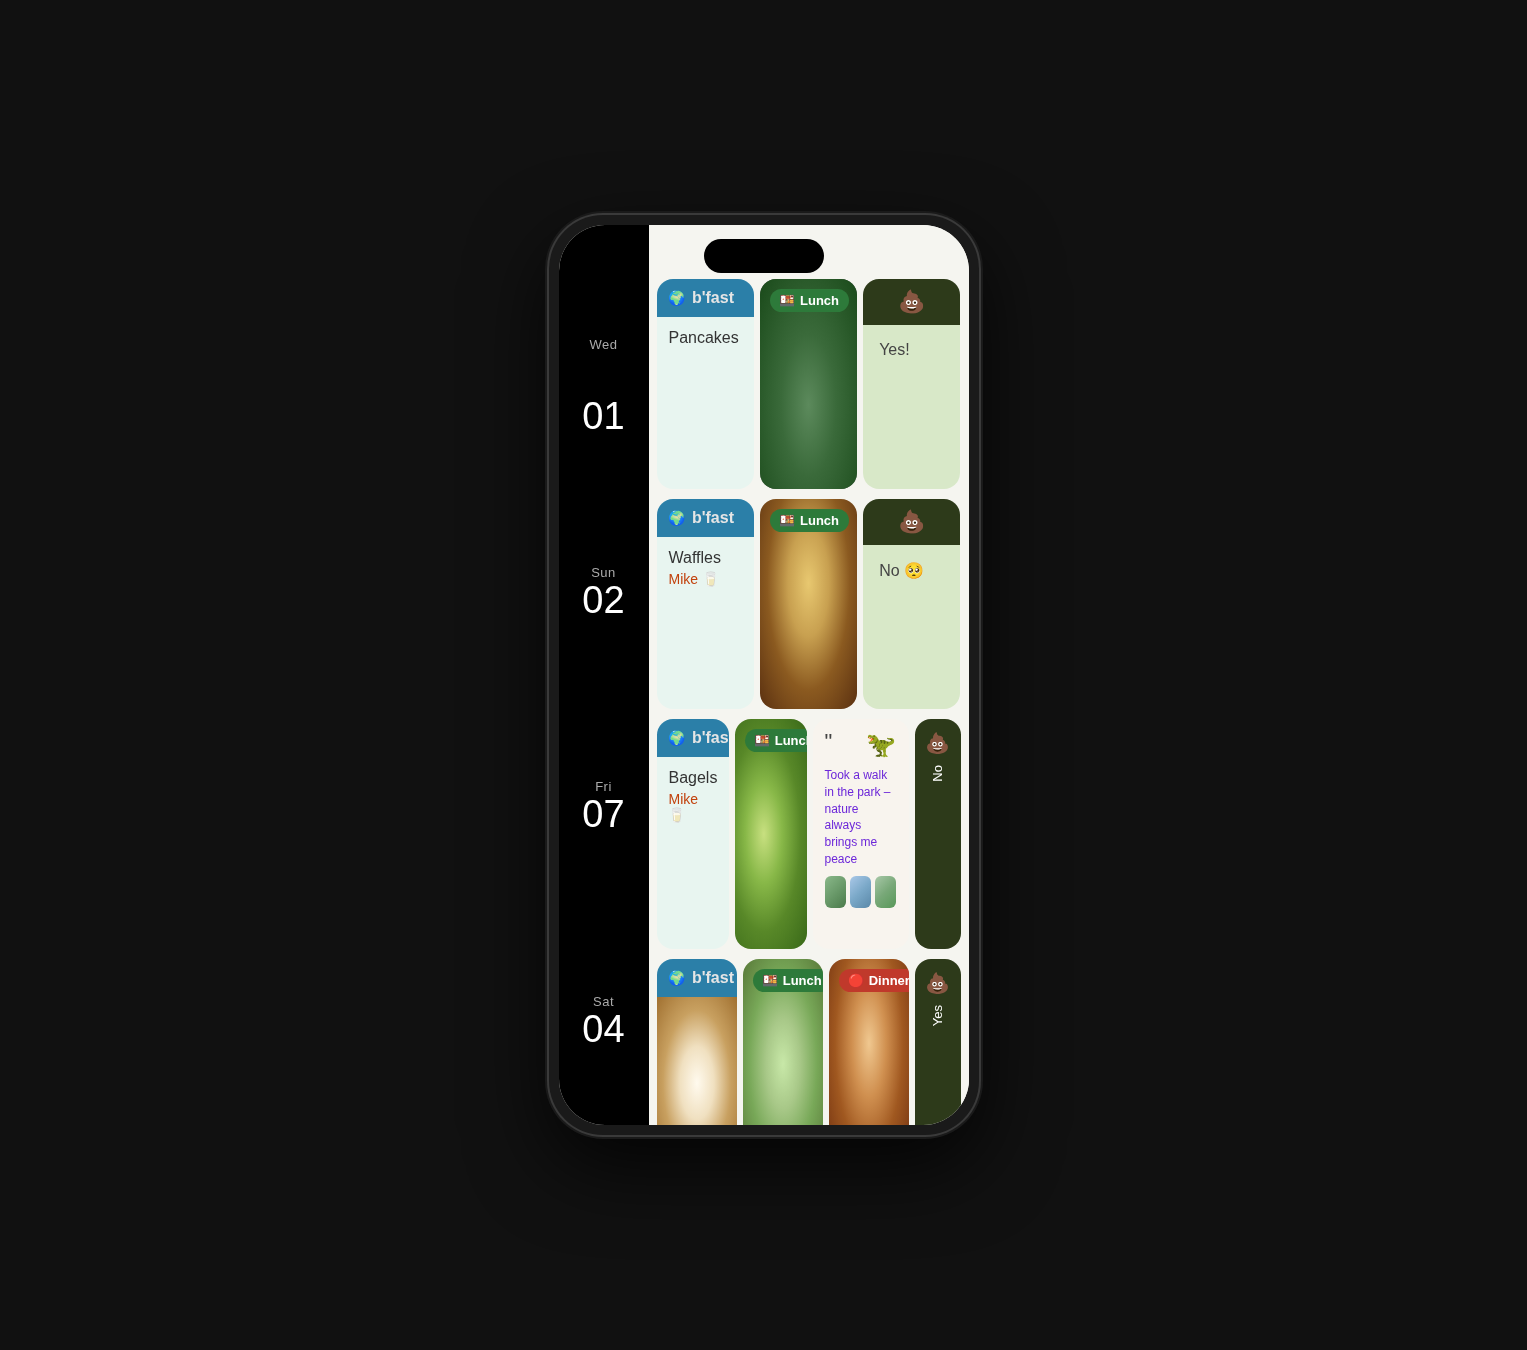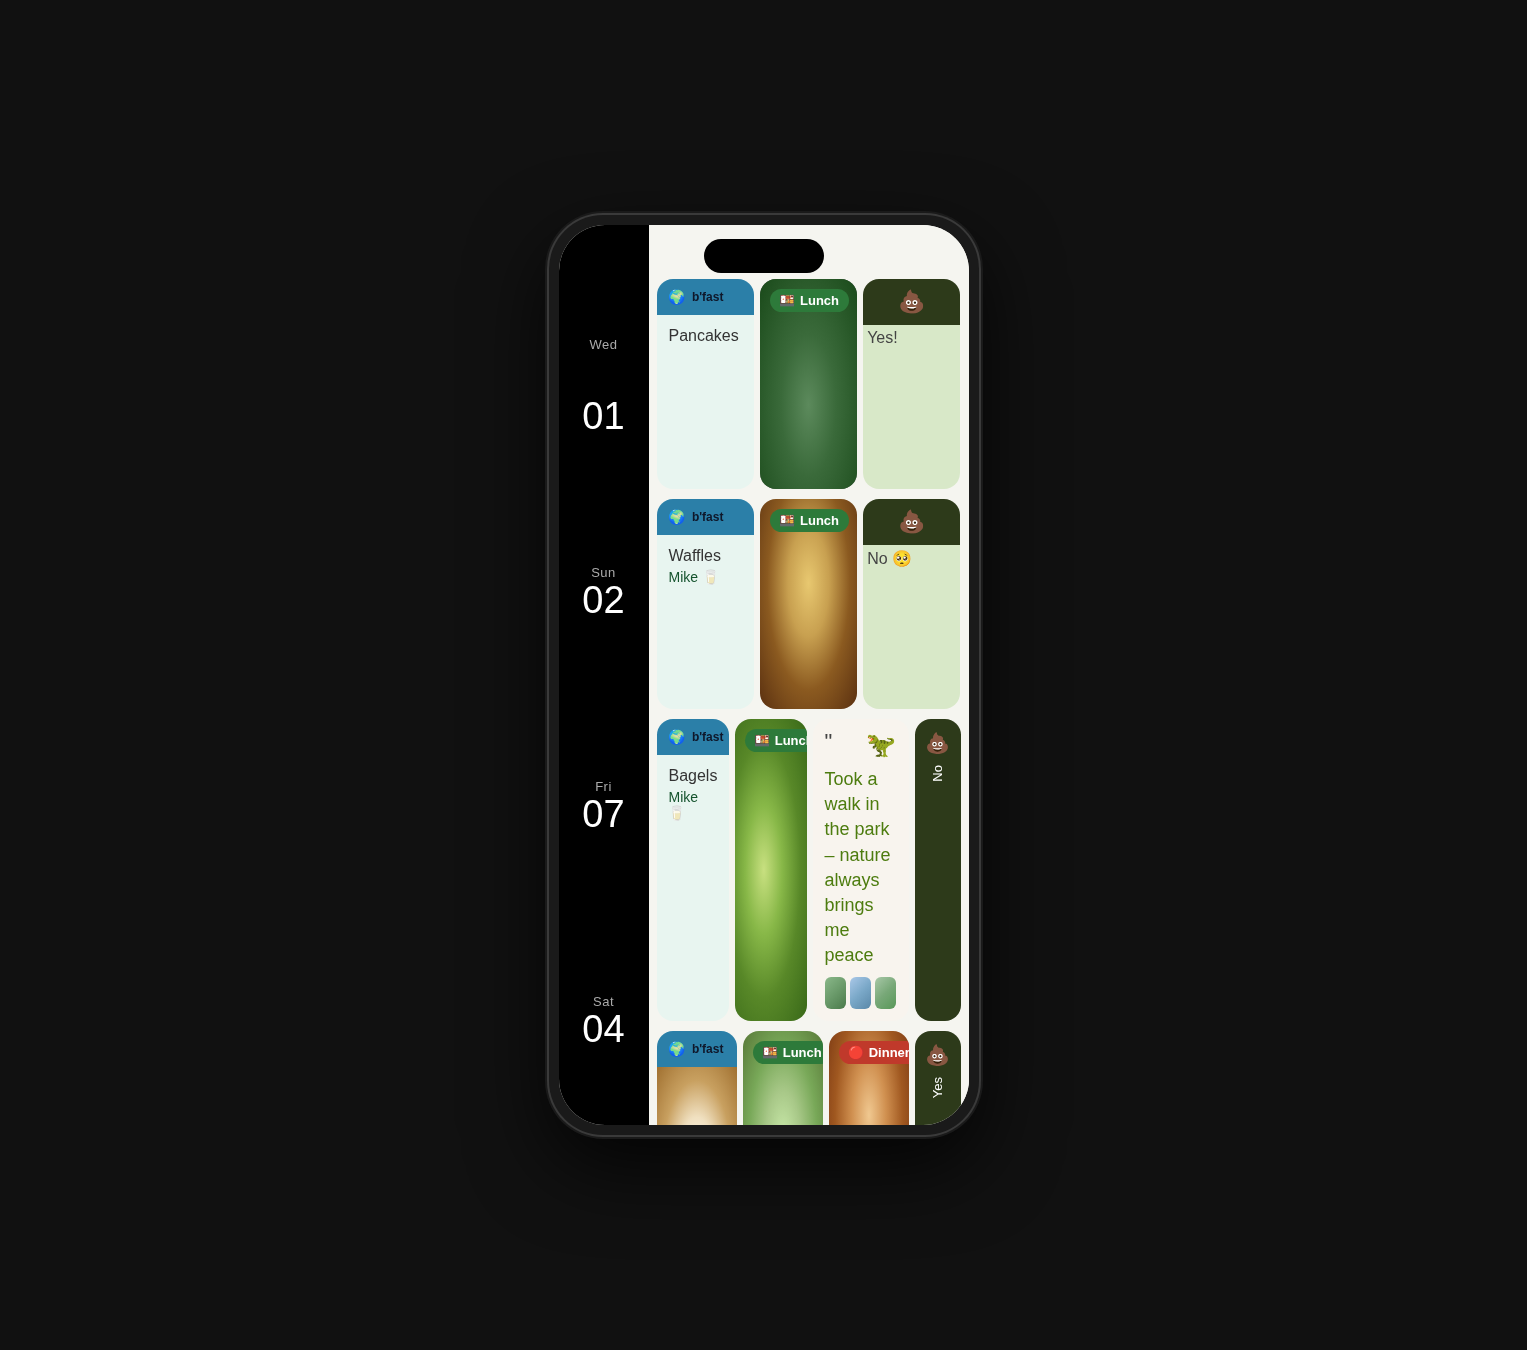--- a/index.html
+++ b/index.html
@@ -128,40 +128,40 @@
       display: flex;
       align-items: center;
       gap: 6px;
     }
 
     .card-header-blue .emoji {
       font-size: 14px;
     }
 
     .card-header-blue .label {
-      color: #0f172a;
-      font-size: 12px;
+      color: #e5e5e5;
+      font-size: 16px;
       font-weight: 600;
     }
 
     .card-content {
       padding: 12px;
       flex: 1;
     }
 
     .card-content .meal-name {
       font-size: 16px;
       font-weight: 500;
       color: #333;
       margin-bottom: 4px;
     }
 
     .card-content .sub-text {
       font-size: 14px;
-      color: #14532d;
+      color: #c2410c;
     }
 
     
     .card-lunch-photo {
       position: relative;
       background: #666;
       overflow: hidden;
     }
 
     .food-placeholder {
@@ -206,21 +206,21 @@
       background: #2d3a1a;
       padding: 10px 12px;
       display: flex;
       align-items: center;
       justify-content: center;
     }
 
     .card-poop-body-light {
       background: #d8e8c8;
       flex: 1;
-      padding: 4px;
+      padding: 16px;
     }
 
     .mood-no {
       color: #444;
       font-size: 16px;
       font-weight: 500;
     }
 
     
     .card-journal {
@@ -241,22 +241,22 @@
       font-size: 22px;
       color: #444;
       line-height: 1;
     }
 
     .journal-dino {
       font-size: 24px;
     }
 
     .journal-text {
-      font-size: 18px;
-      color: #4d7c0f;
+      font-size: 12px;
+      color: #6d28d9;
       line-height: 1.4;
       font-weight: 400;
     }
 
     .journal-photos {
       display: flex;
       gap: 4px;
     }
 
     .journal-photo-thumb {

